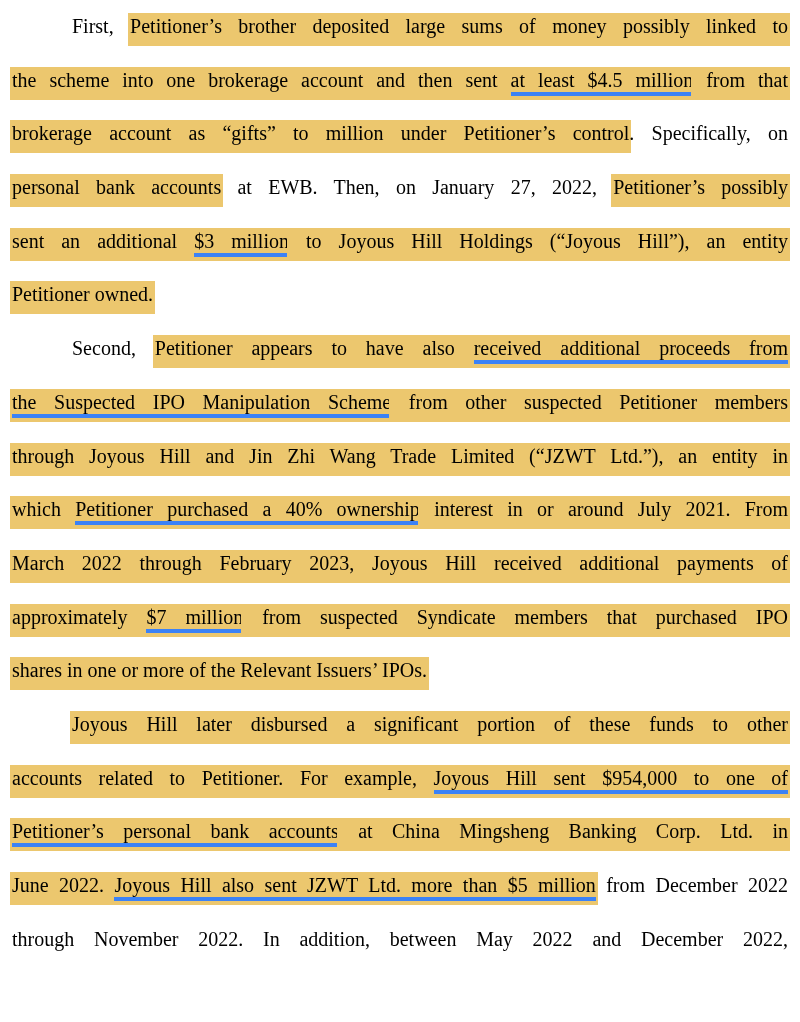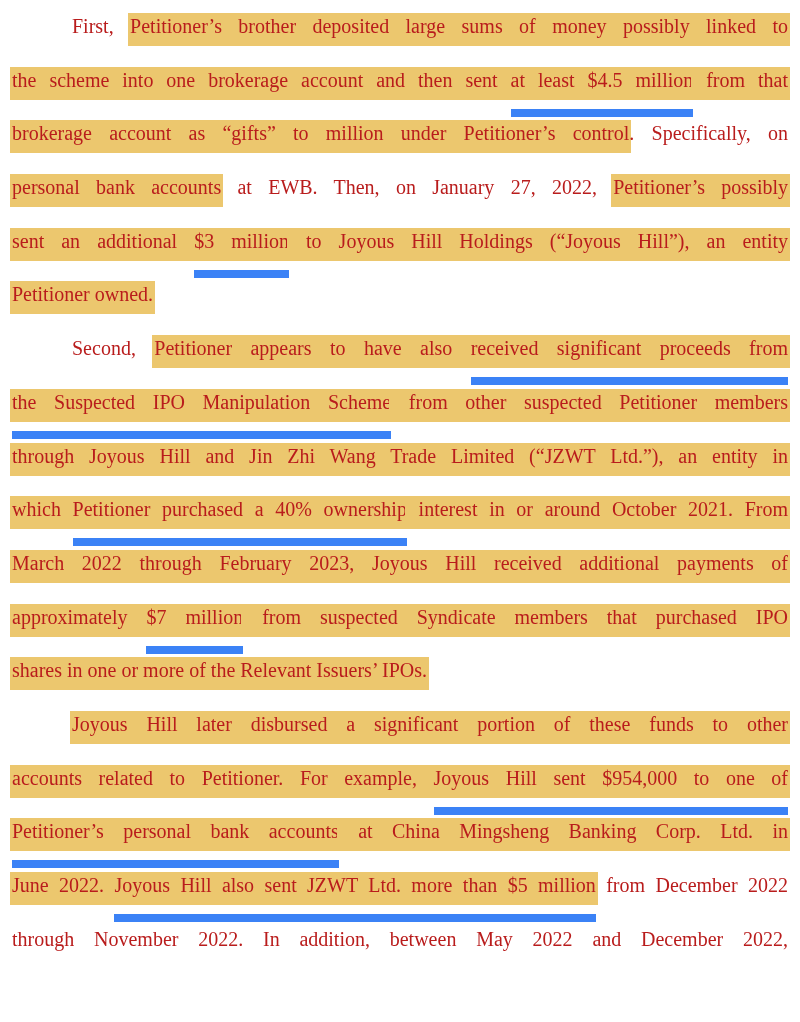--- a/index.html
+++ b/index.html
@@ -12,57 +12,57 @@
     background: #ffffff;
     overflow: hidden;
     font-family: "Liberation Serif", "DejaVu Serif", serif;
   }
   .page {
     padding: 0 12px;
     width: 776px;
   }
   .line {
     font-size: 20px;
-    color: #b91c1c;
+    color: #000000;
     line-height: 53.7px;
     height: 53.7px;
     text-align: justify;
     text-align-last: justify;
   }
   .line.natural {
     text-align: center;
     text-align-last: left;
   }
   .line.indent {
     padding-left: 60px;
   }
   .hl {
     background: #ecc76e;
     padding: 2px 2px 9px 2px;
     margin: 0 -2px;
   }
   .ul {
-    border-bottom: 8px solid #3b82f6;
-    padding-bottom: 18px;
+    border-bottom: 4px solid #3b82f6;
+    padding-bottom: 1px;
   }
 </style>
 </head>
 <body>
 
 <div class="page" id="doc">
     <div class="line indent"><span>First, </span><span class="hl">Petitioner’s brother deposited large sums of money possibly linked to</span></div>
     <div class="line"><span class="hl">the scheme into one brokerage account and then sent </span><span class="hl"><span class="ul">at least $4.5 million</span></span><span class="hl"> from that</span></div>
     <div class="line"><span class="hl">brokerage account as “gifts” to million under Petitioner’s control</span><span>. Specifically, on</span></div>
     <div class="line"><span class="hl">personal bank accounts</span><span> at EWB. Then, on January 27, 2022, </span><span class="hl">Petitioner’s possibly</span></div>
     <div class="line"><span class="hl">sent an additional </span><span class="hl"><span class="ul">$3 million</span></span><span class="hl"> to Joyous Hill Holdings (“Joyous Hill”), an entity</span></div>
     <div class="line natural"><span class="hl">Petitioner owned.</span></div>
-    <div class="line indent"><span>Second, </span><span class="hl">Petitioner appears to have also </span><span class="hl"><span class="ul">received significant proceeds from</span></span></div>
+    <div class="line indent"><span>Second, </span><span class="hl">Petitioner appears to have also </span><span class="hl"><span class="ul">received additional proceeds from</span></span></div>
     <div class="line"><span class="hl"><span class="ul">the Suspected IPO Manipulation Scheme</span></span><span class="hl"> from other suspected Petitioner members</span></div>
     <div class="line"><span class="hl">through Joyous Hill and Jin Zhi Wang Trade Limited (“JZWT Ltd.”), an entity in</span></div>
-    <div class="line"><span class="hl">which </span><span class="hl"><span class="ul">Petitioner purchased a 40% ownership</span></span><span class="hl"> interest in or around October 2021. From</span></div>
+    <div class="line"><span class="hl">which </span><span class="hl"><span class="ul">Petitioner purchased a 40% ownership</span></span><span class="hl"> interest in or around July 2021. From</span></div>
     <div class="line"><span class="hl">March 2022 through February 2023, Joyous Hill received additional payments of</span></div>
     <div class="line"><span class="hl">approximately </span><span class="hl"><span class="ul">$7 million</span></span><span class="hl"> from suspected Syndicate members that purchased IPO</span></div>
     <div class="line natural"><span class="hl">shares in one or more of the Relevant Issuers’ IPOs.</span></div>
     <div class="line indent"><span class="hl">Joyous Hill later disbursed a significant portion of these funds to other</span></div>
     <div class="line"><span class="hl">accounts related to Petitioner. For example, </span><span class="hl"><span class="ul">Joyous Hill sent $954,000 to one of</span></span></div>
     <div class="line"><span class="hl"><span class="ul">Petitioner’s personal bank accounts</span></span><span class="hl"> at China Mingsheng Banking Corp. Ltd. in</span></div>
     <div class="line"><span class="hl">June 2022. </span><span class="hl"><span class="ul">Joyous Hill also sent JZWT Ltd. more than $5 million</span></span><span> from December 2022</span></div>
     <div class="line"><span>through November 2022. In addition, between May 2022 and December 2022,</span></div>
   </div>
 

